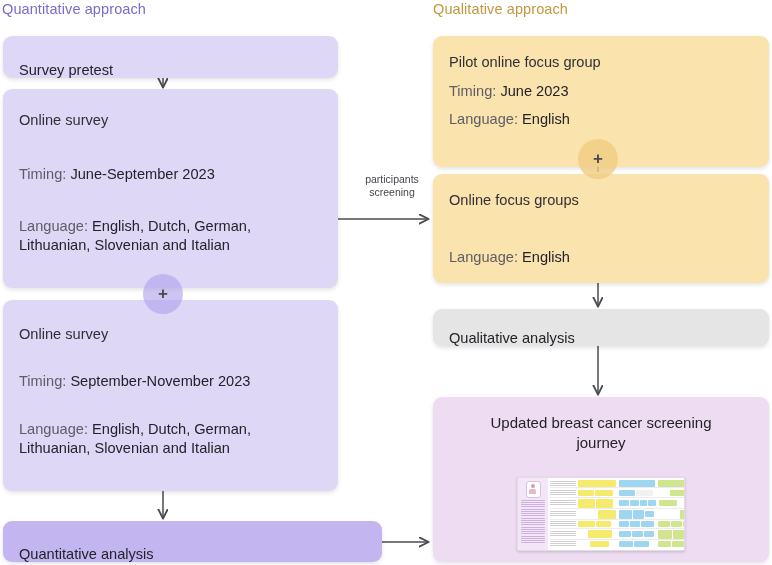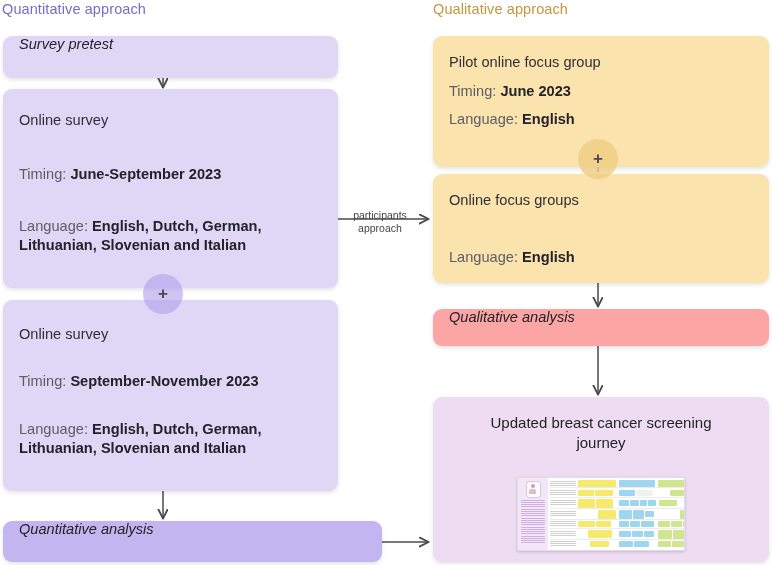--- a/index.html
+++ b/index.html
@@ -28,37 +28,37 @@
   .box{
     position:absolute;
     border-radius:9px;
     box-sizing:border-box;
     box-shadow:0 2px 4px rgba(0,0,0,0.11);
   }
   .purple-light{background:#ded7f6;}
   .purple-dark{background:#c3b6f0;}
   .amber-light{background:#fbe3ad;}
   .amber-dark{background:#e3b košer;}
-  .amber-dark{background:#fca5a5;}
+  .amber-dark{background:#e5e5e5;}
   .pink-light{background:#eedcf2;}
 
   .box .line{
     position:absolute;
     left:16px;
     right:12px;
     font-size:14.6px;
     line-height:1.32;
     color:#2f2f35;
   }
   .lbl{color:#5d5d66;font-weight:normal;text-align:center;}
-  .val{color:#23232a;font-weight:bold;}
+  .val{color:#23232a;font-weight:normal;}
   .title-line{color:#23232a;font-weight:normal;}
 
   
-  .box.single{display:flex;align-items:flex-start;font-style:italic;}
+  .box.single{display:flex;align-items:flex-end;}
   .box.single .single-text{
     padding-left:16px;font-size:14.6px;color:#23232a;
   }
 
   
   .plus-badge{
     position:absolute;
     width:40px;height:40px;border-radius:50%;
     display:flex;align-items:center;justify-content:center;
     font-size:17px;font-weight:bold;color:#4a4a52;
@@ -163,23 +163,23 @@
 
     <line x1="598" y1="144" x2="598" y2="172" stroke="#4a4a52" stroke-width="1.5"></line>
 
     <line x1="598" y1="283" x2="598" y2="306" stroke="#4a4a52" stroke-width="1.5" marker-end="url(#ah)"></line>
 
     <line x1="598" y1="346" x2="598" y2="394" stroke="#4a4a52" stroke-width="1.5" marker-end="url(#ah)"></line>
 
     <line x1="338" y1="542" x2="428" y2="542" stroke="#4a4a52" stroke-width="1.5" marker-end="url(#ah)"></line>
   </svg>
 
-  <div class="edge-label" style="left:342px;top:173px;width:76px;margin-top:36px;">
+  <div class="edge-label" style="left:354px;top:173px;width:76px;">
     <div>participants</div>
-    <div>approach</div>
+    <div>screening</div>
   </div>
 
   <div class="box purple-light single" id="box-pretest" style="left:3px;top:36px;width:335px;height:42px;">
     <span class="single-text">Survey pretest</span>
   </div>
 
   <div class="box purple-light" id="box-survey1" style="left:3px;top:89px;width:335px;height:199px;">
     <div class="line title-line" style="top:22px;">Online survey</div>
     <div class="line" style="top:76px;">
       <span class="lbl">Timing:</span>

